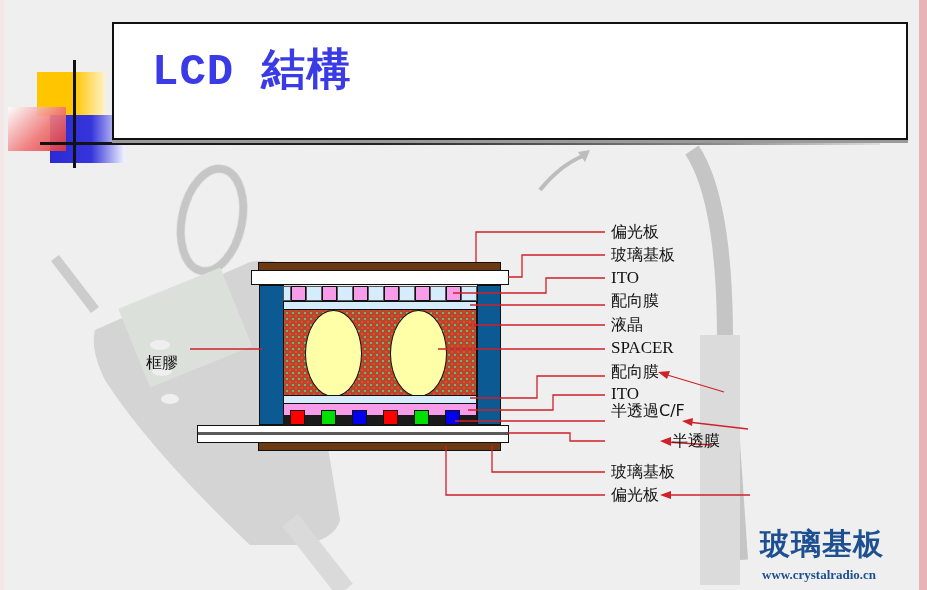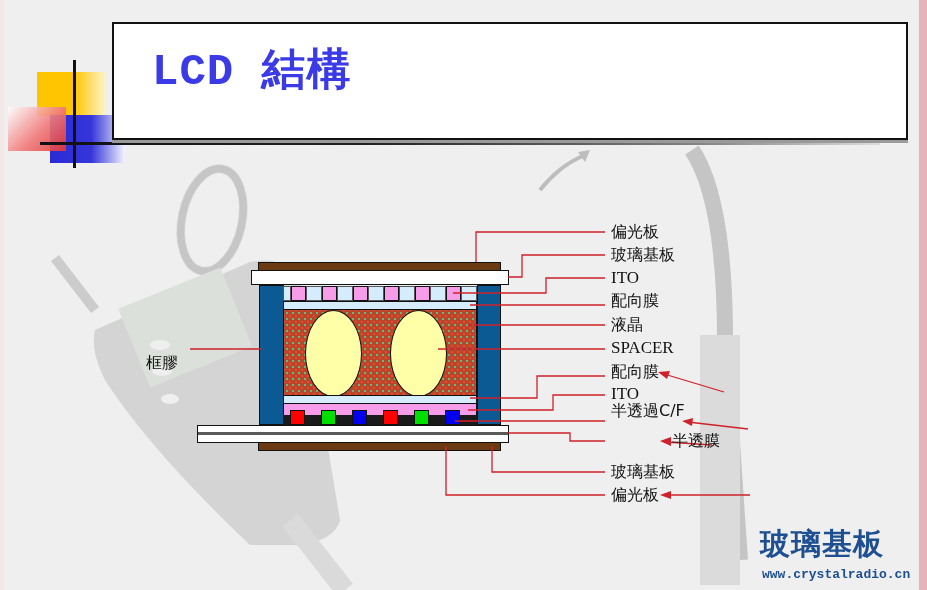--- a/index.html
+++ b/index.html
@@ -27,21 +27,21 @@
         background-image: radial-gradient(#6fb57a 1px, transparent 1.6px), radial-gradient(#e64a2a 1px, transparent 1.6px);
         background-size:6px 6px, 6px 6px; background-position:0 0, 3px 3px; }
   .spacer { position:absolute; background:#ffffa8; border:1.5px solid #111; border-radius:50%; }
   .cf-pink { background:#f79ce9; border:1.5px solid #111; }
   .cf-black { background:#1a1a1a; }
   .cf { position:absolute; width:15px; height:15px; border:1.5px solid #111; box-sizing:border-box; }
 
   .label { position:absolute; font-family:"DejaVu Sans", sans-serif; font-size:16px; color:#111; white-space:nowrap; line-height:18px; }
   .label.latin { font-family:"Liberation Serif", serif; font-size:17px; }
   #logo-cn { left:760px; top:527px; font-family:"DejaVu Sans", sans-serif; font-weight:bold; font-size:30px; color:#1d4f91; letter-spacing:1px; line-height:34px; }
-  #logo-url { left:762px; top:567px; font-family:Liberation Mono, monospace; font-weight:bold; font-size:13px; color:#1d4f91; line-height:16px; }
+  #logo-url { left:762px; top:567px; font-family:Liberation Serif, serif; font-weight:bold; font-size:13px; color:#1d4f91; line-height:16px; }
 </style>
 </head>
 <body>
 
 <div id="left-stripe" class="abs"></div>
 <div id="right-stripe" class="abs"></div>
 
 <svg class="abs" style="left:0;top:0;" width="927" height="590">
   <g opacity="0.5" fill="none" stroke="#9c9c9c">
 

